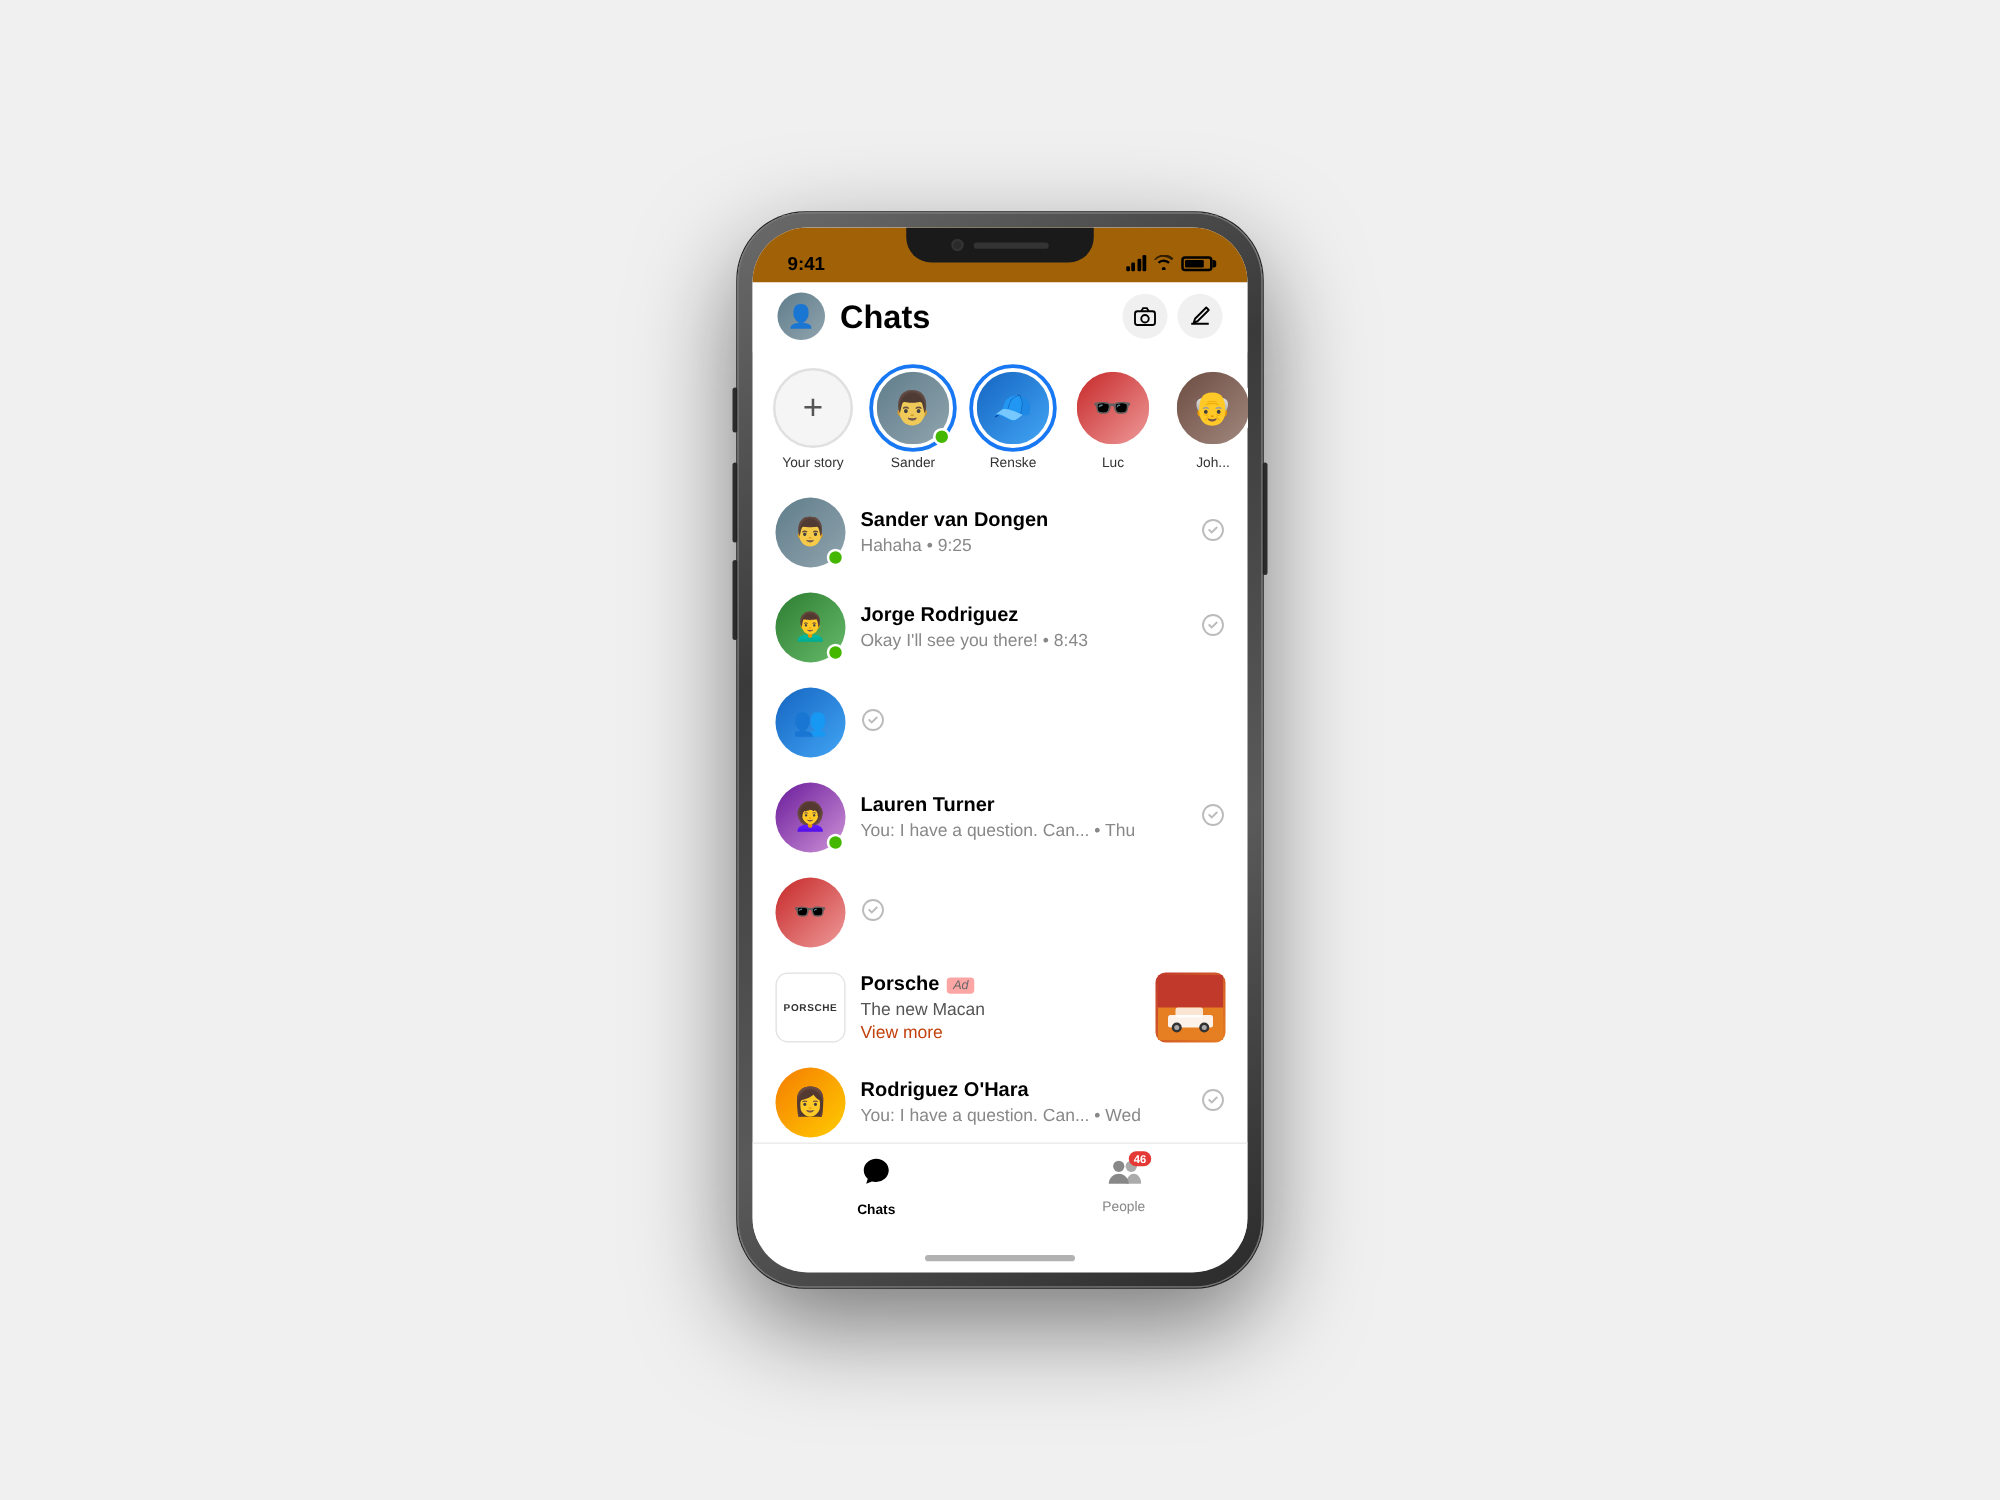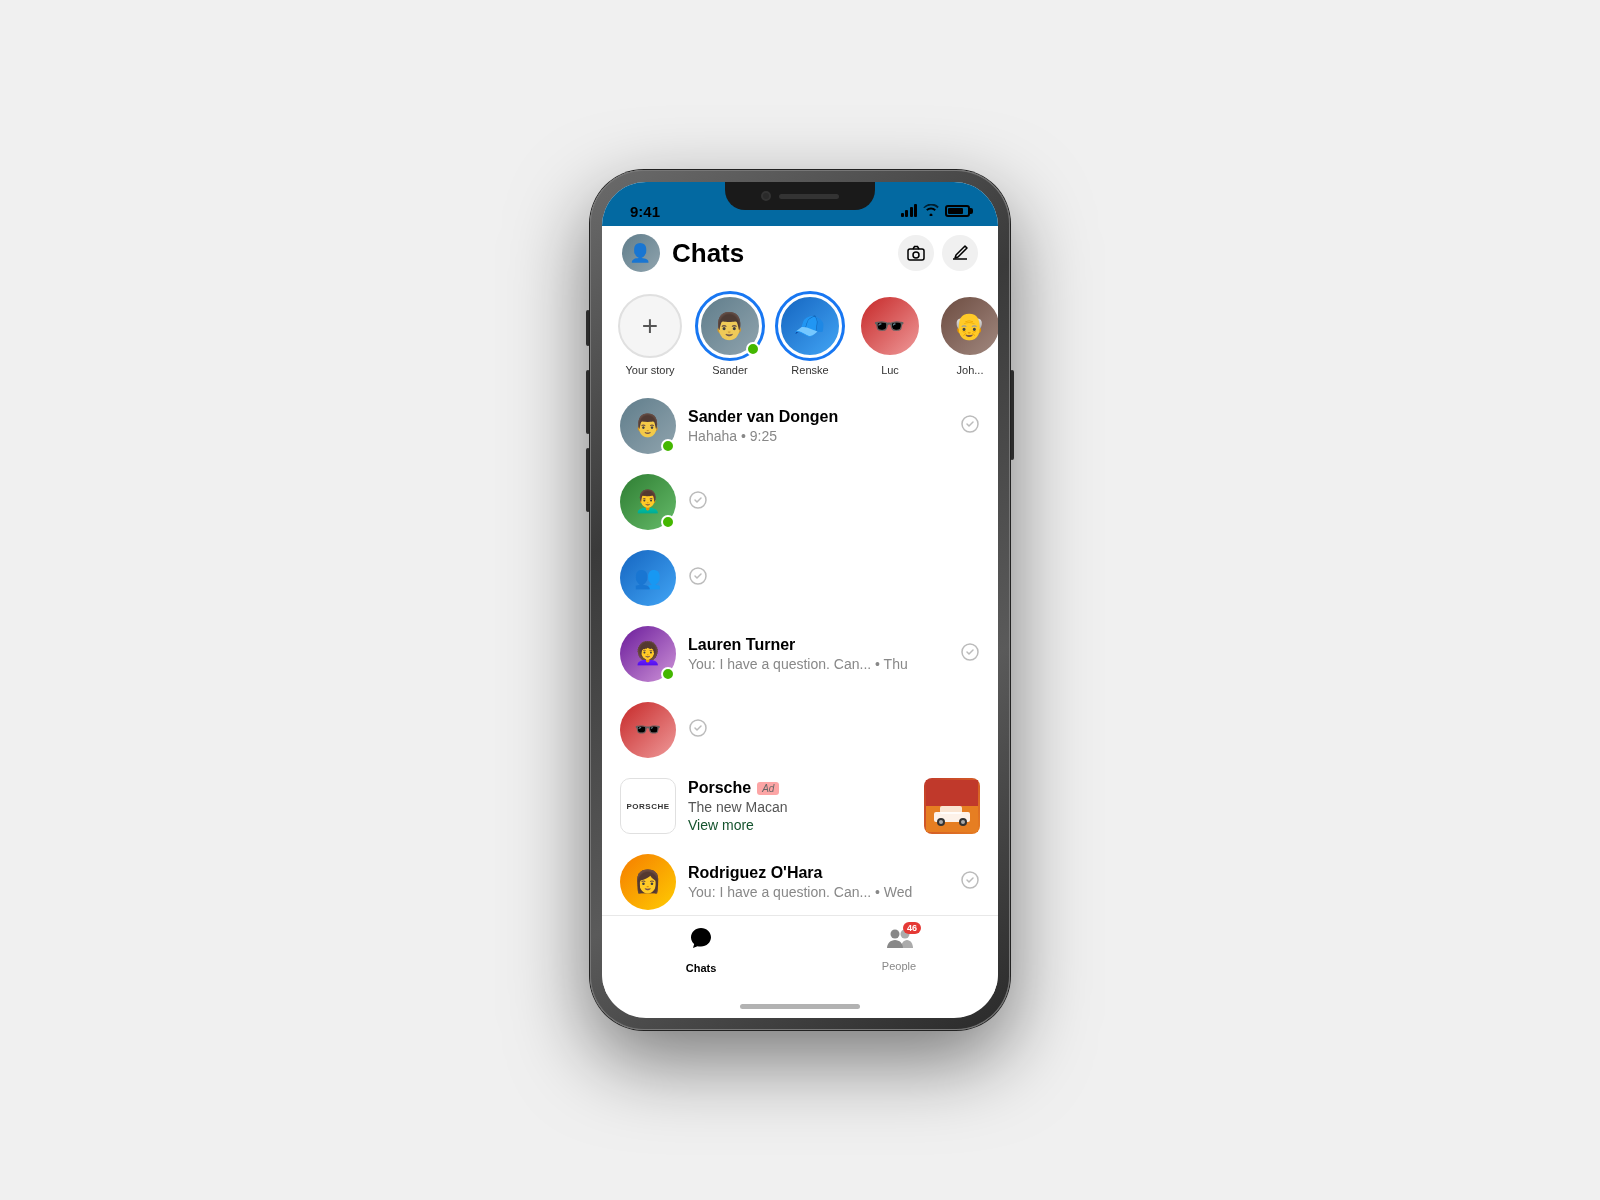--- a/index.html
+++ b/index.html
@@ -79,21 +79,21 @@
       width: 10px;
       height: 10px;
       background: #2a2a2a;
       border-radius: 50%;
       border: 2px solid #333;
     }
 
     
     .status-bar {
       height: 44px;
-      background: #0369a1;
+      background: #a16207;
       display: flex;
       align-items: center;
       justify-content: space-between;
       padding: 0 28px;
       padding-top: 14px;
       flex-shrink: 0;
     }
     .status-time {
       font-size: 15px;
       font-weight: 600;
@@ -379,21 +379,21 @@
       font-weight: 500;
       font-style: italic;
     }
     .ad-desc {
       font-size: 14px;
       color: #555;
       margin-top: 2px;
     }
     .ad-link {
       font-size: 14px;
-      color: #14532d;
+      color: #c2410c;
       font-weight: 500;
       margin-top: 2px;
     }
     .ad-image {
       width: 56px;
       height: 56px;
       border-radius: 8px;
       background: linear-gradient(135deg, #c0392b, #e67e22);
       overflow: hidden;
       flex-shrink: 0;
@@ -608,20 +608,24 @@
         </span>
       </div>
 
       <div class="chat-item">
         <div class="chat-avatar-wrap">
           <div class="chat-avatar av-jorge">
             <span style="font-size:22px;">👨‍🦱</span>
           </div>
           <div class="chat-online-dot"></div>
         </div>
+        <div class="chat-content">
+          <div class="chat-name">Jorge Rodriguez</div>
+          <div class="chat-preview">Okay I'll see you there! • 8:43</div>
+        </div>
         <span class="chat-check">
           <svg width="20" height="20" viewBox="0 0 20 20">
               <circle cx="10" cy="10" r="8" stroke="#bbb" stroke-width="1.5" fill="none"></circle>
               <path d="M7 10l2 2 4-4" stroke="#bbb" stroke-width="1.5" fill="none" stroke-linecap="round"></path>
             </svg>
         </span>
       </div>
 
       <div class="chat-item">
         <div class="chat-avatar-wrap">

